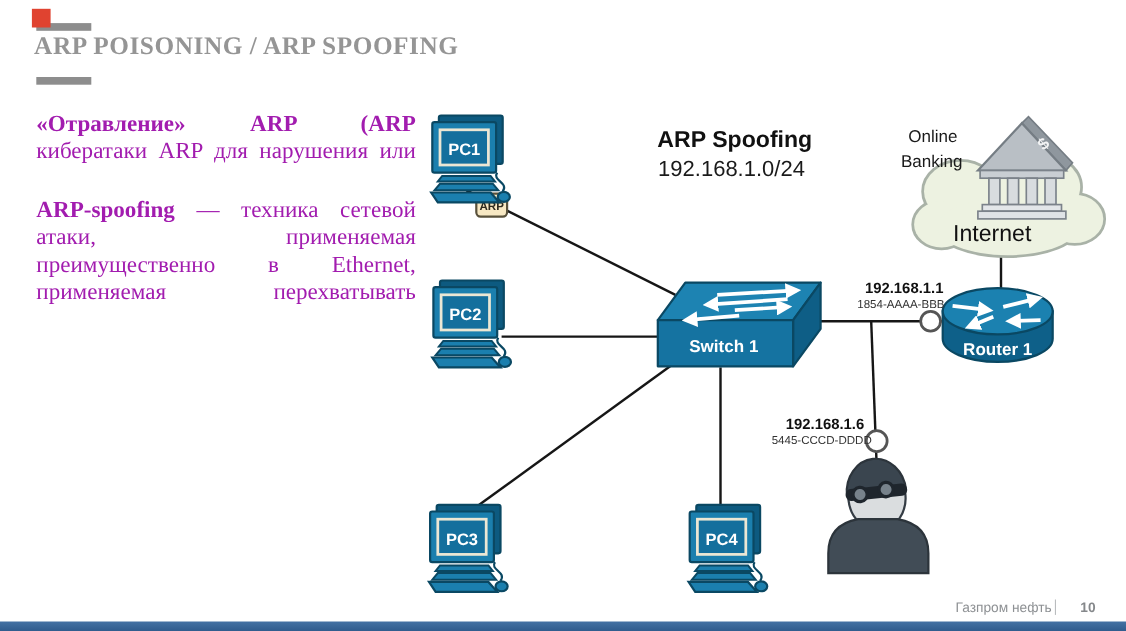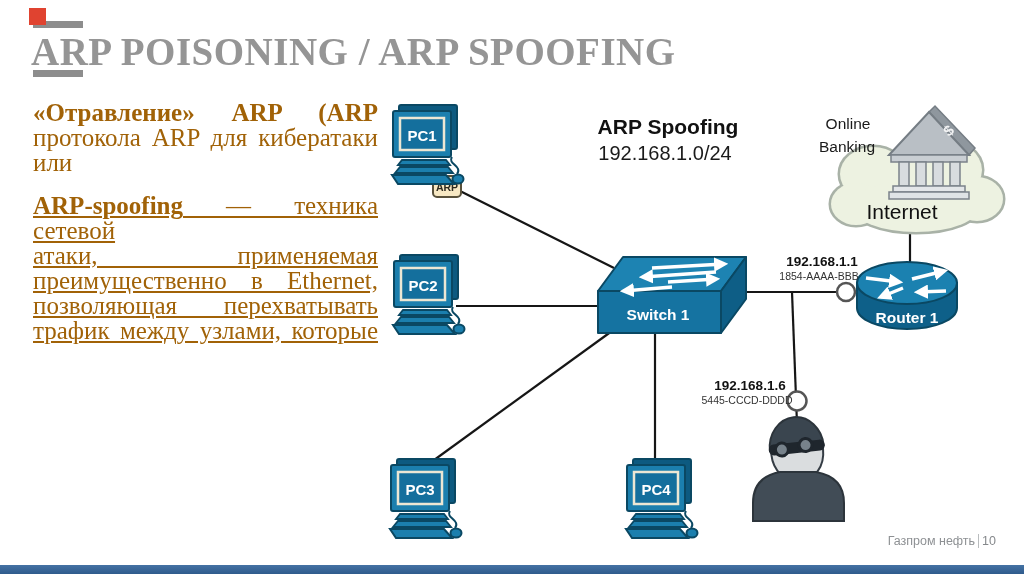--- a/index.html
+++ b/index.html
@@ -4,72 +4,71 @@
 <style>
   html,body{margin:0;padding:0;background:#fff;}
   .slide{position:relative;width:1024px;height:574px;background:#ffffff;overflow:hidden;
          font-family:"Liberation Sans",sans-serif;}
   
   .red-square{position:absolute;left:29px;top:8px;width:17px;height:17px;background:#e04330;}
   .bar{position:absolute;left:33px;width:50px;height:7px;background:#8d8d8d;}
   .bar-top{top:21px;}
   .bar-bottom{top:70px;}
   .page-title{position:absolute;left:31px;top:29px;margin:0;
-      font-family:"Liberation Serif",serif;font-weight:bold;font-size:39px;
+      font-family:"Liberation Serif",serif;font-weight:bold;font-size:23px;
       letter-spacing:.5px;color:#959595;white-space:nowrap;}
   
   .intro{position:absolute;left:33px;top:100px;width:345px;
-      font-family:"Liberation Serif",serif;font-size:25px;line-height:25px;color:#a16207;}
-  .para + .para{margin-top:18px;text-decoration:underline;}
+      font-family:"Liberation Serif",serif;font-size:21px;line-height:25px;color:#a21caf;}
+  .para + .para{margin-top:28px;}
   .tline{text-align:justify;text-align-last:justify;}
   .tline.last{text-align-last:left;}
   .tline b{font-weight:bold;}
   
   .diagram{position:absolute;left:0;top:0;width:1024px;height:574px;}
   .netline{stroke:#161616;stroke-width:2.2;fill:none;}
   .cloud-stroke{fill:#a9b2a7;stroke:#a9b2a7;stroke-width:5;}
   .cloud-fill{fill:#edf2e1;stroke:none;}
   .wh-arrow{stroke:#ffffff;stroke-width:3.4;fill:none;}
   .node-label{fill:#ffffff;font-weight:bold;font-size:15.5px;text-anchor:middle;}
   .pc-label{fill:#ffffff;font-weight:bold;font-size:15px;text-anchor:middle;}
   .ip-label{fill:#111111;font-weight:bold;font-size:13.5px;text-anchor:middle;}
   .mac-label{fill:#333333;font-size:10.5px;text-anchor:middle;}
   .head-label1{fill:#111111;font-weight:bold;font-size:21px;text-anchor:middle;}
   .head-label2{fill:#1a1a1a;font-size:20px;text-anchor:middle;}
   .plain-label{fill:#1a1a1a;font-size:15.5px;text-anchor:middle;}
   .cloud-label{fill:#111111;font-size:21px;text-anchor:middle;}
   
-  .footer{position:absolute;right:28px;top:534px;display:flex;align-items:center;gap:3px;
+  .footer{position:absolute;right:28px;top:545px;display:flex;align-items:center;gap:3px;
       font-size:12.5px;color:#8e9194;}
   .footer .divider{width:1px;height:14px;background:#b9bcbe;}
-  .footer .page{font-weight:normal;color:#85888b;}
+  .footer .page{font-weight:bold;color:#85888b;margin-left:19px;}
   .bottom-bar{position:absolute;left:0;bottom:0;width:1024px;height:9px;
       background:linear-gradient(180deg,#4472a4 0%,#2f5b8c 100%);}
 </style>
 </head>
 <body>
 
 <div class="slide">
 
   <div class="bar bar-top"></div>
   <div class="red-square"></div>
   <h1 class="page-title">ARP POISONING / ARP SPOOFING</h1>
   <div class="bar bar-bottom"></div>
 
   <div class="intro">
       <div class="para">
         <div class="tline"><b>«Отравление» ARP (ARP</b></div>
-        <div class="tline">протокола ARP для кибератаки или</div>
+        <div class="tline">кибератаки ARP для нарушения или</div>
       </div>
       <div class="para">
         <div class="tline"><b>ARP-spoofing</b> — техника сетевой</div>
         <div class="tline">атаки, применяемая</div>
         <div class="tline">преимущественно в Ethernet,</div>
-        <div class="tline">позволяющая перехватывать</div>
-        <div class="tline">трафик между узлами, которые</div>
+        <div class="tline">применяемая перехватывать</div>
       </div>
     </div>
 
   <svg class="diagram" viewBox="0 0 1024 574" xmlns="http://www.w3.org/2000/svg">
     <defs>
       <marker id="aw" viewBox="0 0 10 10" refX="7" refY="5" markerWidth="4.2" markerHeight="4.2" orient="auto-start-reverse">
           <path d="M0,0 L10,5 L0,10 z" fill="#ffffff"></path>
         </marker>
       <symbol id="pc-chassis" overflow="visible">
         <rect x="12" y="0" width="58" height="44" rx="2" fill="#0d5a80" stroke="#0a4863" stroke-width="2"></rect>

